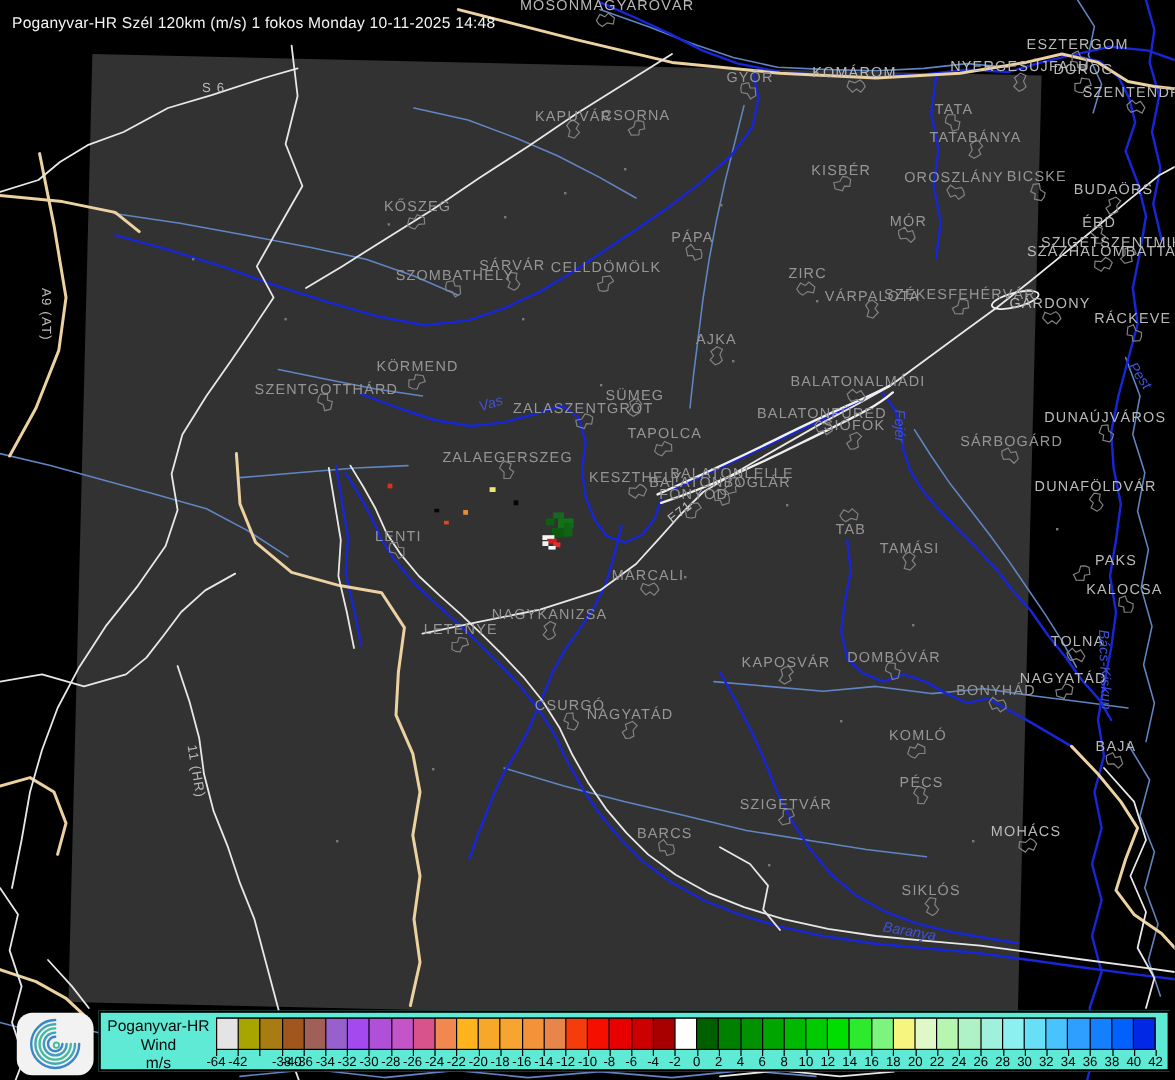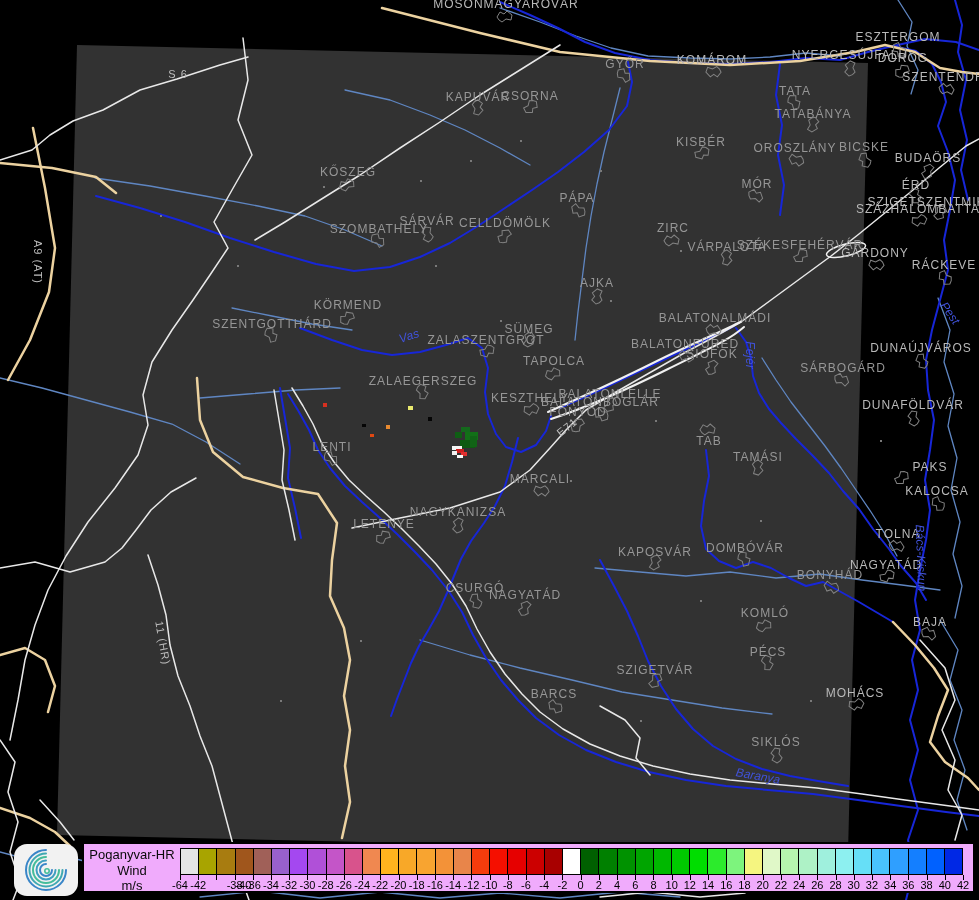--- a/index.html
+++ b/index.html
@@ -10,21 +10,21 @@
   #title{position:absolute;left:10px;top:11px;font-size:13px;color:#f4f4f4;letter-spacing:.2px;white-space:nowrap;}
   .city{position:absolute;transform:translate(-50%,-50%);font-size:12px;letter-spacing:1px;
         color:var(--city-label,#969696);white-space:nowrap;}
   .city.bright{color:var(--city-label-bright,#b9b9b9);}
   .sq{position:absolute;width:24px;height:16px;}
   .roadlab{position:absolute;transform-origin:center;font-size:11px;letter-spacing:1px;color:#bdbdbd;white-space:nowrap;}
   .reglab{position:absolute;transform-origin:center;font-size:12px;font-style:italic;
           color:var(--region-label,#4052d8);white-space:nowrap;}
   .echo{position:absolute;}
   .dot{position:absolute;width:2px;height:2px;background:#7a7a7a;}
-  #legend{position:absolute;left:82px;top:842px;width:893px;height:51px;background:#f0abfc;
+  #legend{position:absolute;left:82px;top:842px;width:893px;height:51px;background:#5eead4;
           border:2px solid #000;box-sizing:border-box;display:flex;z-index:5;}
   #legend .ltext{width:96px;text-align:center;font-size:13px;color:#0a0a0a;line-height:1.2;padding-top:3px;}
   #barwrap{position:relative;flex:1;margin:4px 10px 0 0;}
   #colorbar{display:flex;height:25px;border:1px solid #000;background:#000;gap:1px;}
   #colorbar .cell{flex:1;}
   #ticks{position:relative;height:18px;overflow:visible;}
   .tickmark{position:absolute;top:0;width:1px;height:5px;background:#000;}
   .tick{position:absolute;top:4px;transform:translateX(-50%);font-size:11px;color:#000;white-space:nowrap;}
   #logo{position:absolute;left:14px;top:844px;width:64px;height:52px;background:#f2f2f2;
         border-radius:13px;z-index:6;}
@@ -418,20 +418,21 @@
       <div class="dot" style="left: 500px; top: 320px;"></div>
       <div class="dot" style="left: 760px; top: 520px;"></div>
       <div class="dot" style="left: 880px; top: 440px;"></div>
       <div class="dot" style="left: 420px; top: 180px;"></div>
       <div class="dot" style="left: 520px; top: 140px;"></div>
       <div class="dot" style="left: 680px; top: 250px;"></div>
       <div class="dot" style="left: 600px; top: 170px;"></div>
       <div class="dot" style="left: 470px; top: 160px;"></div>
     </div>
 
+  <div id="title">Poganyvar-HR Szél 120km (m/s) 1 fokos Monday 10-11-2025 14:48</div>
 
   <div id="logo">
     <svg width="64" height="52" viewBox="0 0 64 52">
       <g fill="none" stroke-linecap="round">
         <path d="M32,6 A20,20 0 1 0 52,26" stroke="#3a86c8" stroke-width="2"></path>
         <path d="M32,9.5 A16.5,16.5 0 1 0 48.5,26" stroke="#3fa9b2" stroke-width="2"></path>
         <path d="M32,13 A13,13 0 1 0 45,26" stroke="#45bd9b" stroke-width="2"></path>
         <path d="M32,16.5 A9.5,9.5 0 1 0 41.5,26" stroke="#3f9fc0" stroke-width="2"></path>
         <path d="M32,20 A6,6 0 1 0 38,26" stroke="#3a86c8" stroke-width="2"></path>
         <circle cx="33" cy="27" r="2.2" stroke="#45bd9b" stroke-width="1.6"></circle>

